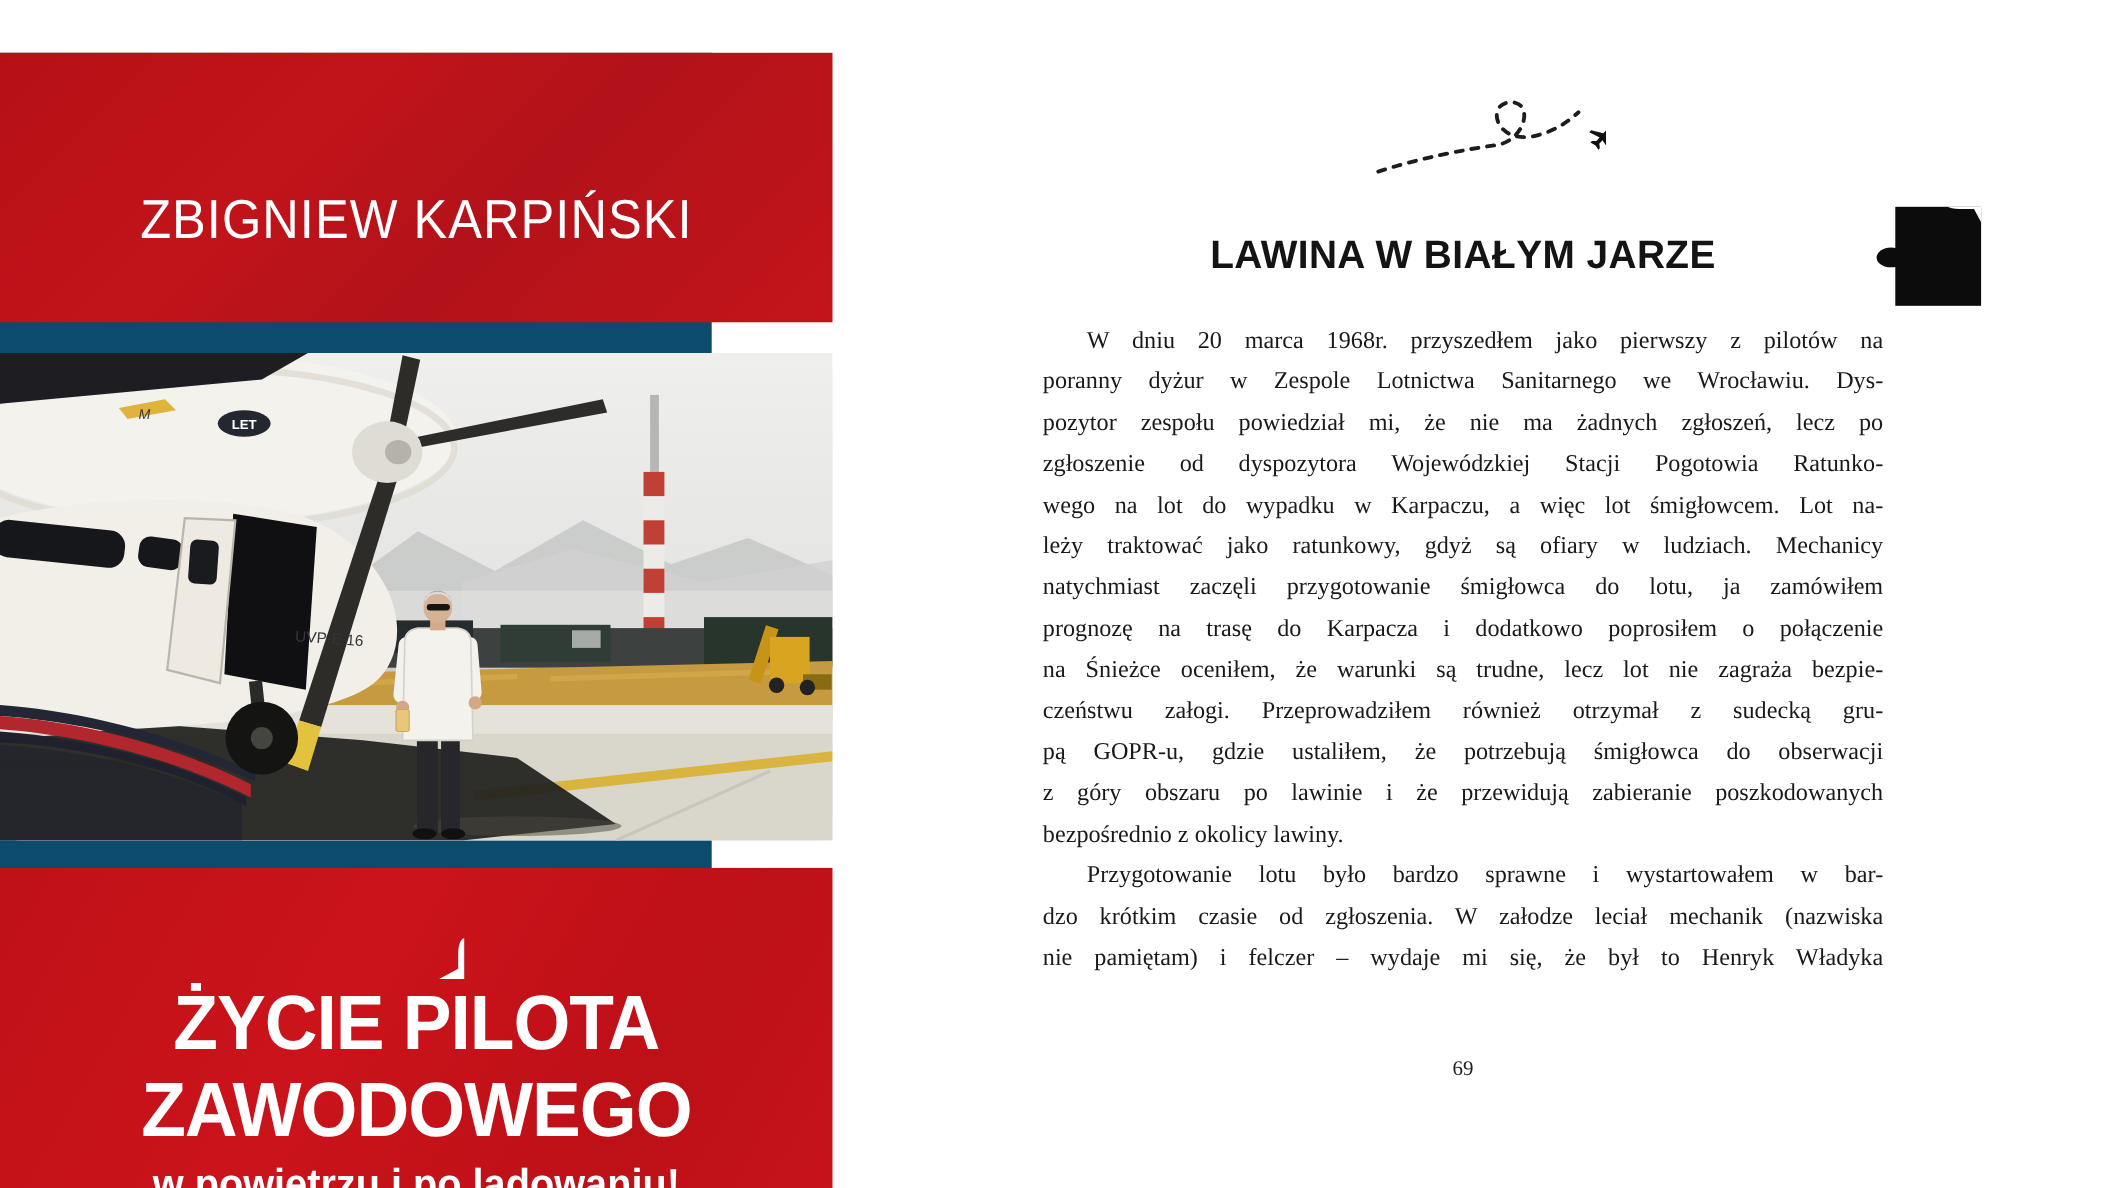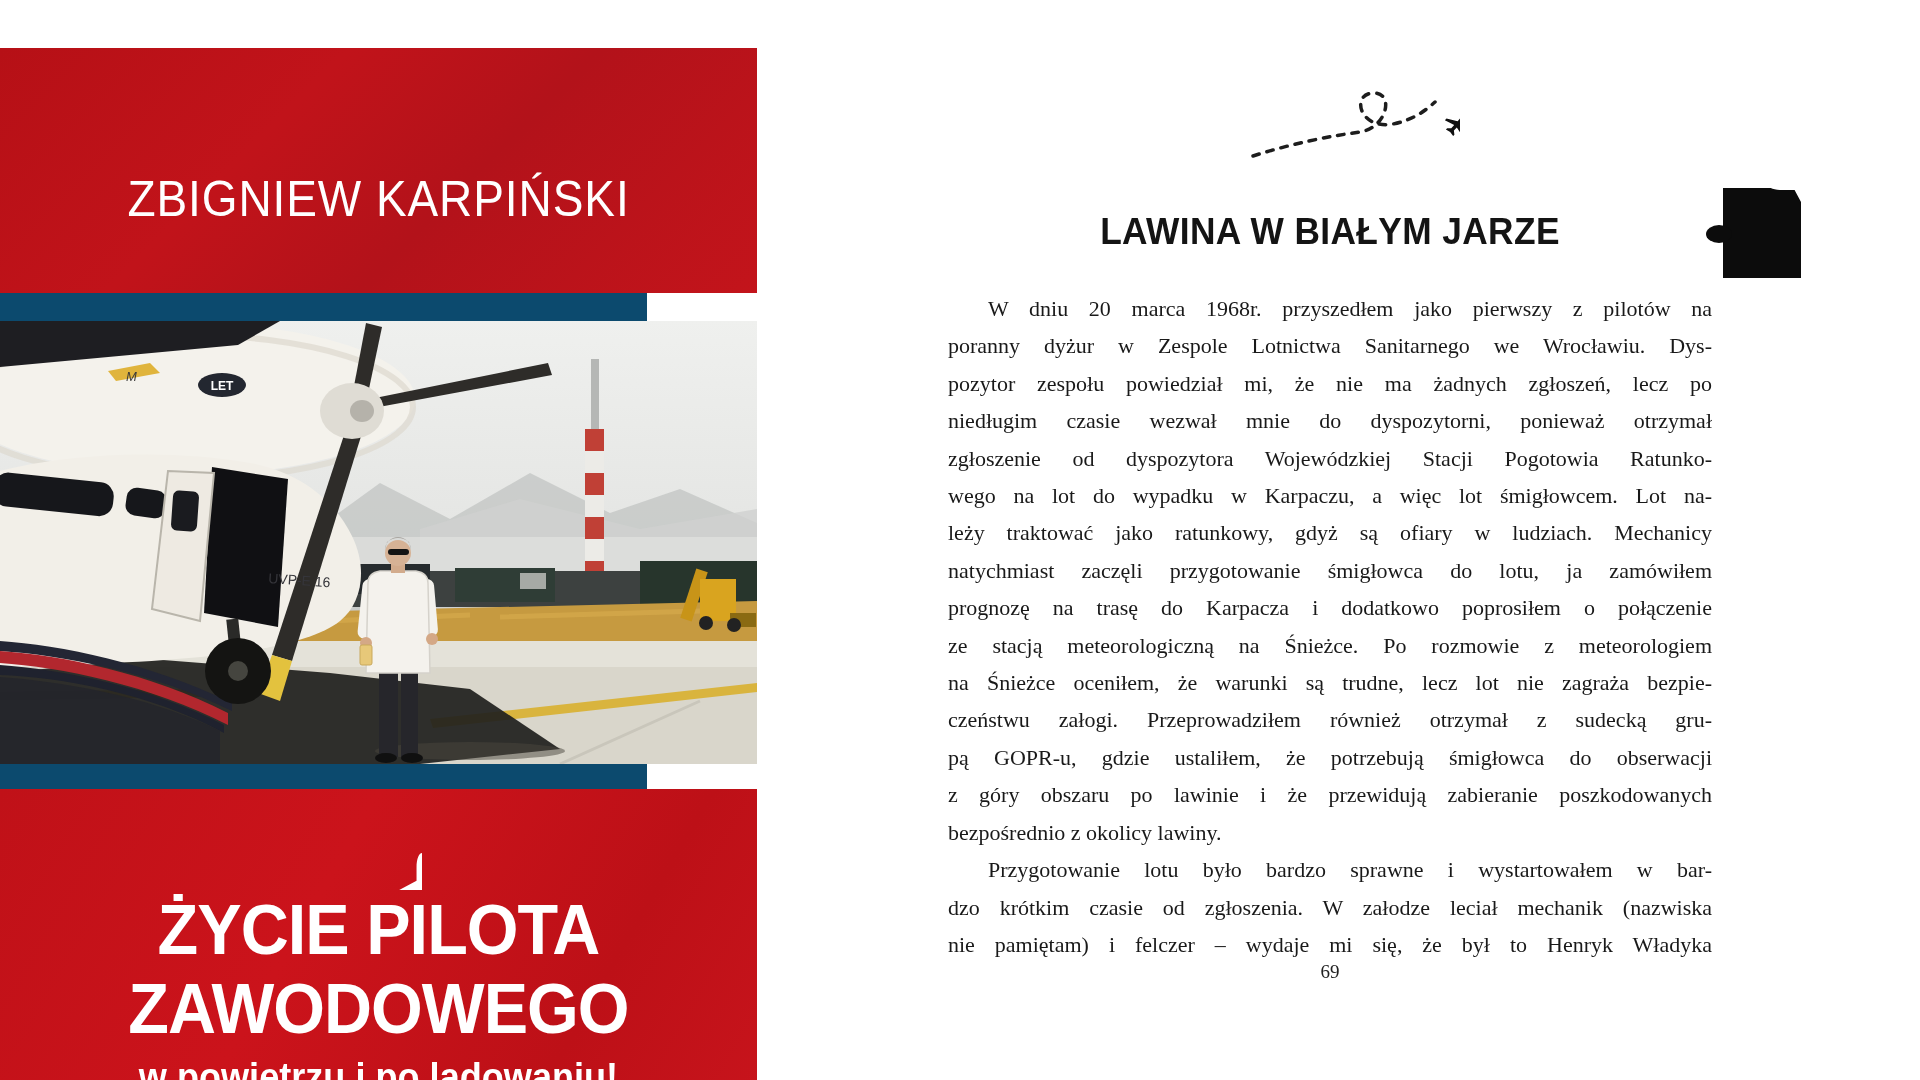--- a/index.html
+++ b/index.html
@@ -206,27 +206,25 @@
       </g>
       <ellipse cx="16" cy="47" rx="13" ry="9" fill="#0c0c0c"></ellipse>
     </svg>
 
     <div class="chapter-title">LAWINA W BIAŁYM JARZE</div>
 
     <div class="body-block">
         <div class="bline indent">W dniu 20 marca 1968r. przyszedłem jako pierwszy z pilotów na</div>
         <div class="bline">poranny dyżur w Zespole Lotnictwa Sanitarnego we Wrocławiu. Dys-</div>
         <div class="bline">pozytor zespołu powiedział mi, że nie ma żadnych zgłoszeń, lecz po</div>
-        <div class="bline">niedługim czasie wezwał mnie do dyspozytorni, ponieważ otrzymał</div>
         <div class="bline">zgłoszenie od dyspozytora Wojewódzkiej Stacji Pogotowia Ratunko-</div>
         <div class="bline">wego na lot do wypadku w Karpaczu, a więc lot śmigłowcem. Lot na-</div>
         <div class="bline">leży traktować jako ratunkowy, gdyż są ofiary w ludziach. Mechanicy</div>
         <div class="bline">natychmiast zaczęli przygotowanie śmigłowca do lotu, ja zamówiłem</div>
         <div class="bline">prognozę na trasę do Karpacza i dodatkowo poprosiłem o połączenie</div>
-        <div class="bline">ze stacją meteorologiczną na Śnieżce. Po rozmowie z meteorologiem</div>
         <div class="bline">na Śnieżce oceniłem, że warunki są trudne, lecz lot nie zagraża bezpie-</div>
         <div class="bline">czeństwu załogi. Przeprowadziłem również otrzymał z sudecką gru-</div>
         <div class="bline">pą GOPR-u, gdzie ustaliłem, że potrzebują śmigłowca do obserwacji</div>
         <div class="bline">z góry obszaru po lawinie i że przewidują zabieranie poszkodowanych</div>
         <div class="bline end">bezpośrednio z okolicy lawiny.</div>
         <div class="bline indent">Przygotowanie lotu było bardzo sprawne i wystartowałem w bar-</div>
         <div class="bline">dzo krótkim czasie od zgłoszenia. W załodze leciał mechanik (nazwiska</div>
         <div class="bline">nie pamiętam) i felczer – wydaje mi się, że był to Henryk Władyka</div>
       </div>
 

